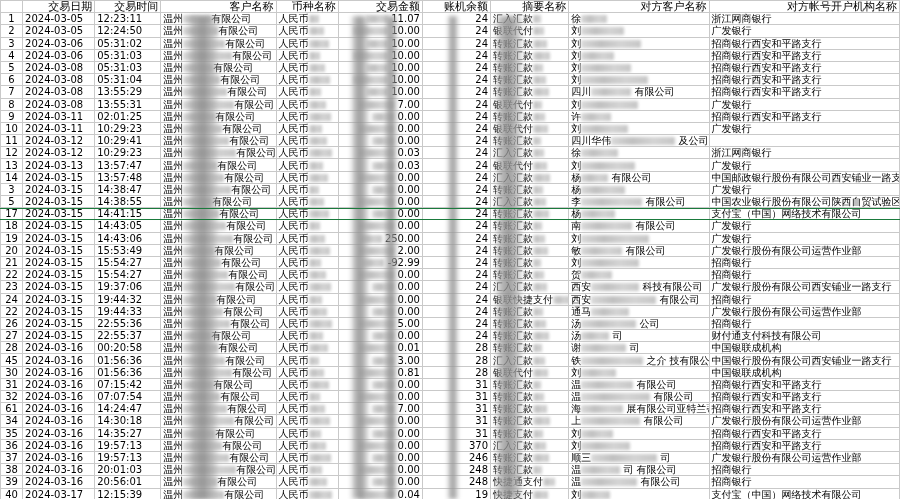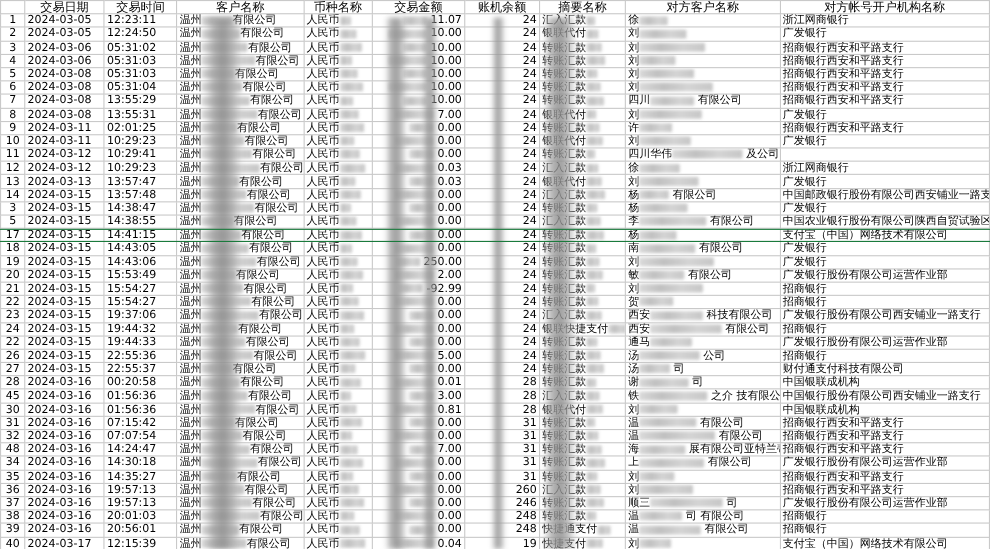--- a/index.html
+++ b/index.html
@@ -31,21 +31,21 @@
     padding: 0 2px;
     height: 11.2px;
     line-height: 11px;
     overflow: hidden;
     white-space: nowrap;
     font-weight: normal;
     vertical-align: middle;
   }
   thead th {
     background: #ffffff;
-    text-align: center;
+    text-align: right;
     font-size: 11px;
     height: 14px;
     border-top: 1px solid #9a9a9a;
   }
   
   col.c-rownum { width: 22px; }
   col.c-date   { width: 72px; }
   col.c-time   { width: 66px; }
   col.c-cust   { width: 115px; }
   col.c-cur    { width: 62px; }
@@ -515,21 +515,21 @@
           <td class="time">07:07:54</td>
           <td class="cust">温州<span class="blur " style="width:37px"></span>有限公司</td>
           <td class="cur">人民币<span class="blur " style="width:11px"></span></td>
           <td class="amt"><span class="blur " style="width:35px"></span> 0.00</td>
           <td class="bal">31</td>
           <td class="abs">转账汇款<span class="blur " style="width:11px"></span></td>
           <td class="party">温<span class="blur " style="width:69px"></span> 有限公司</td>
           <td class="bank">招商银行西安和平路支行</td>
         </tr>
         <tr>
-          <td class="rownum">48</td>
+          <td class="rownum">61</td>
           <td class="date">2024-03-16</td>
           <td class="time">14:24:47</td>
           <td class="cust">温州<span class="blur " style="width:44px"></span>有限公司</td>
           <td class="cur">人民币<span class="blur " style="width:16px"></span></td>
           <td class="amt"><span class="blur " style="width:22px"></span> 7.00</td>
           <td class="bal">31</td>
           <td class="abs">转账汇款<span class="blur " style="width:14px"></span></td>
           <td class="party">海<span class="blur " style="width:42px"></span> 展有限公司亚特兰蒂斯</td>
           <td class="bank">招商银行西安和平路支行</td>
         </tr>
@@ -557,21 +557,21 @@
           <td class="party">刘<span class="blur " style="width:32px"></span></td>
           <td class="bank">招商银行西安和平路支行</td>
         </tr>
         <tr>
           <td class="rownum">36</td>
           <td class="date">2024-03-16</td>
           <td class="time">19:57:13</td>
           <td class="cust">温州<span class="blur " style="width:39px"></span>有限公司</td>
           <td class="cur">人民币<span class="blur " style="width:17px"></span></td>
           <td class="amt"><span class="blur " style="width:35px"></span> 0.00</td>
-          <td class="bal">260</td>
+          <td class="bal">370</td>
           <td class="abs">汇入汇款<span class="blur " style="width:13px"></span></td>
           <td class="party">刘<span class="blur " style="width:49px"></span></td>
           <td class="bank">招商银行西安和平路支行</td>
         </tr>
         <tr>
           <td class="rownum">37</td>
           <td class="date">2024-03-16</td>
           <td class="time">19:57:13</td>
           <td class="cust">温州<span class="blur " style="width:46px"></span>有限公司</td>
           <td class="cur">人民币<span class="blur " style="width:22px"></span></td>

